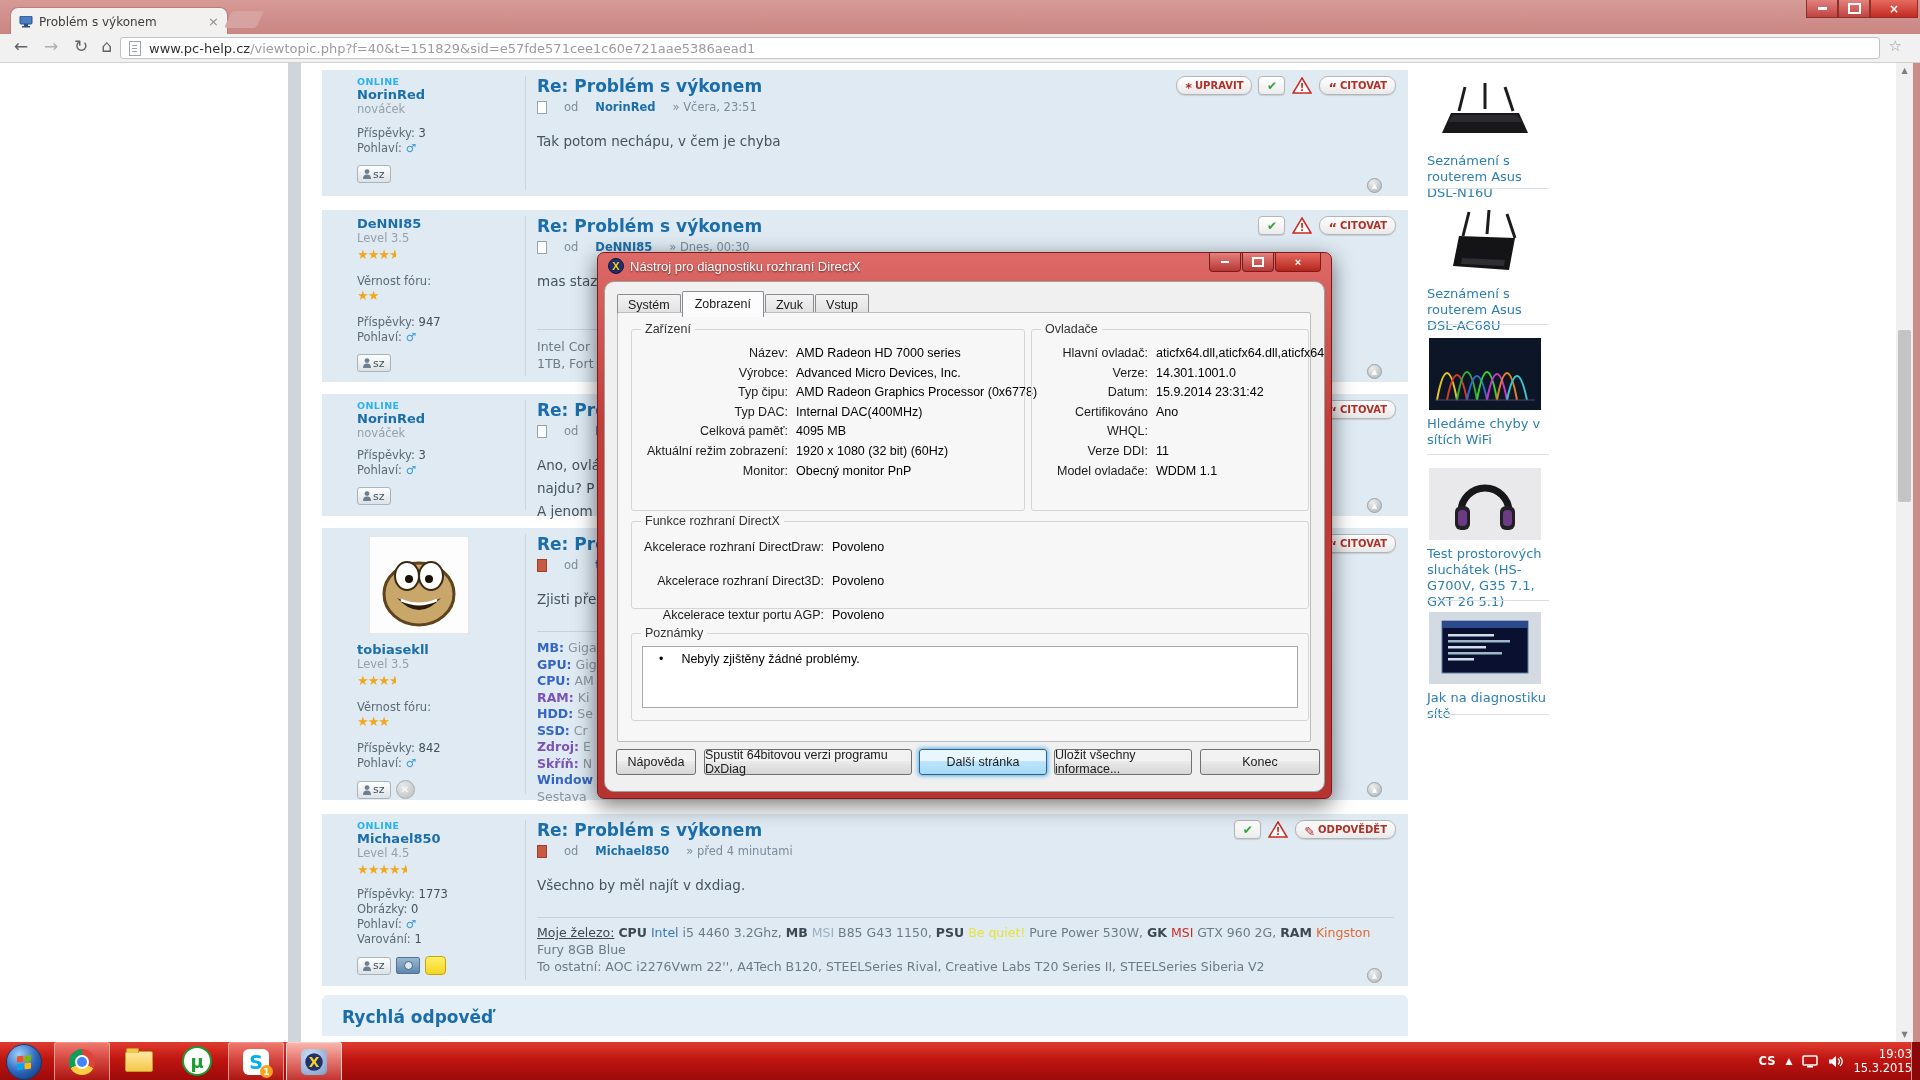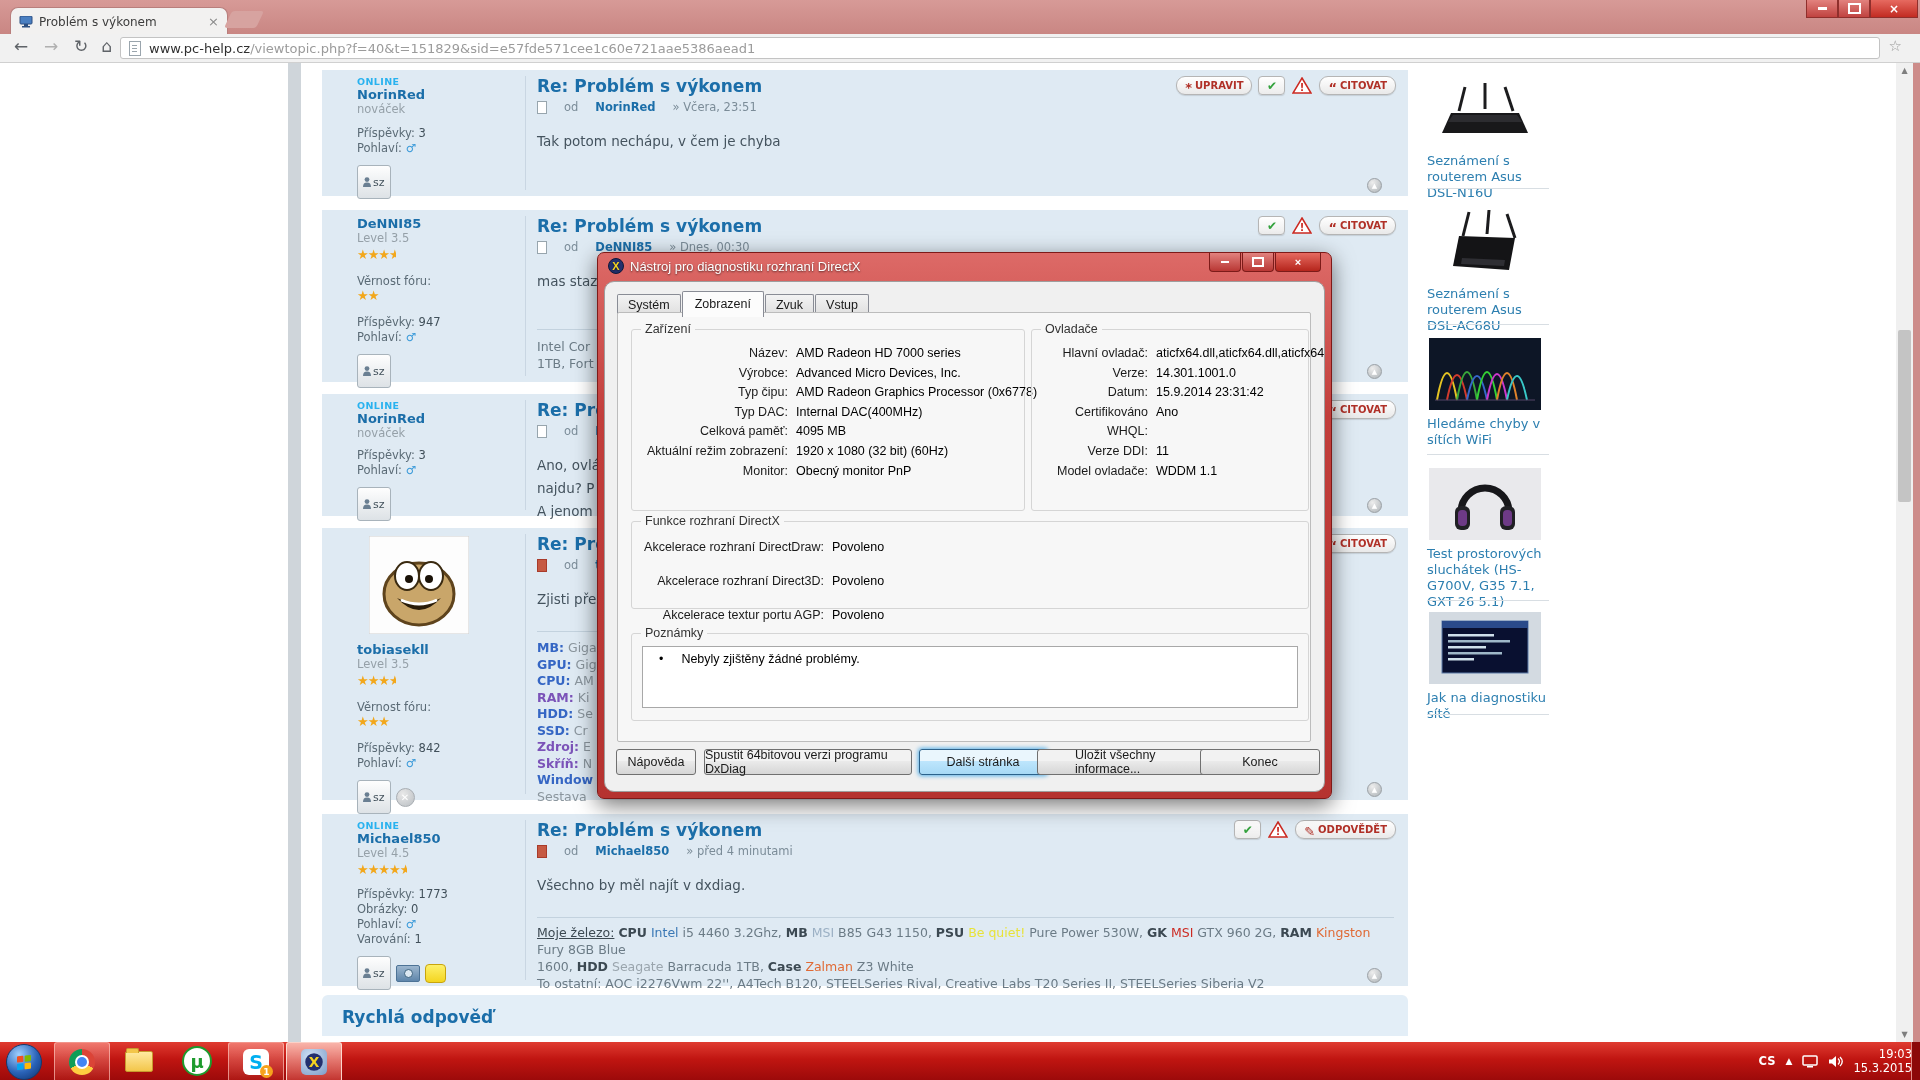--- a/index.html
+++ b/index.html
@@ -50,21 +50,21 @@
   .ucol{position:absolute;left:35px;top:6px;width:160px;font-size:11.5px;color:#5a6a75;}
   .online{font-size:9.5px;font-weight:bold;color:#29b2ef;letter-spacing:.4px;}
   .uname{font-size:13px;font-weight:bold;color:#1b6ea9;}
   .urank{color:#95a0a8;margin-bottom:2px;}
   .stars{color:#f2a71b;font-size:13px;letter-spacing:-1px;white-space:nowrap;}
   .hstar{display:inline-block;width:.55em;overflow:hidden;vertical-align:bottom;}
   .ustat{margin-top:1px;}
   .sv{color:#41505a;}
   .male{color:#3a9ad9;font-weight:bold;}
   .szrow{margin-top:10px;display:flex;gap:5px;align-items:center;}
-  .szbtn{display:inline-flex;align-items:center;gap:2px;height:16px;padding:8px 5px;
+  .szbtn{display:inline-flex;align-items:center;gap:2px;height:16px;padding:0 5px;
          border:1px solid #a8b3bb;border-radius:3px;background:linear-gradient(#fefefe,#dde2e6);
          font-size:11px;color:#44525c;}
   .szbtn svg{display:block;}
   .xcirc{width:17px;height:17px;border-radius:50%;background:radial-gradient(circle at 35% 30%,#e9e9e9,#b9bec2);
          border:1px solid #a8adb2;color:#fff;font-size:10px;display:flex;align-items:center;justify-content:center;}
   .camicon{width:22px;height:15px;background:linear-gradient(#9db7cf,#5f86ab);border-radius:2px;position:relative;border:1px solid #4d7396;}
   .camicon::after{content:"";position:absolute;left:7px;top:3px;width:7px;height:7px;border-radius:50%;
          background:#dce8f2;border:1px solid #3d637f;}
   .ybadge{width:19px;height:17px;background:linear-gradient(#fdf06a,#f4d520);border:1px solid #c8a40d;border-radius:4px;}
 
@@ -494,21 +494,20 @@
         <div class="byline">
             <span class="picon red"></span>
             <span>od</span>
             <span class="bu">Michael850</span>
             <span>» před 4 minutami</span>
           </div>
         <div class="pbody">Všechno by měl najít v dxdiag.</div>
         <div class="sigsep" style="margin-top:20px;"></div>
         <div class="sig" style="margin-top:6px;">
           <div><span class="sg u">Moje železo:</span><span class="sg "> </span><span class="sg b">CPU</span><span class="sg "> </span><span class="sg blue">Intel</span><span class="sg "> i5 4460 3.2Ghz, </span><span class="sg b">MB</span><span class="sg "> </span><span class="sg slate">MSI</span><span class="sg "> B85 G43 1150, </span><span class="sg b">PSU</span><span class="sg "> </span><span class="sg yellow">Be quiet!</span><span class="sg "> Pure Power 530W, </span><span class="sg b">GK</span><span class="sg "> </span><span class="sg red">MSI</span><span class="sg "> GTX 960 2G, </span><span class="sg b">RAM</span><span class="sg "> </span><span class="sg orange">Kingston</span><span class="sg "> Fury 8GB Blue</span></div>
-          <div><span class="sg ">1600, </span><span class="sg b">HDD</span><span class="sg "> </span><span class="sg gray">Seagate</span><span class="sg "> Barracuda 1TB, </span><span class="sg b">Case</span><span class="sg "> </span><span class="sg orange">Zalman</span><span class="sg "> Z3 White</span></div>
           <div><span class="sg ">To ostatní: AOC i2276Vwm 22'', A4Tech B120, STEELSeries Rival, Creative Labs T20 Series II, STEELSeries Siberia V2</span></div>
         </div>
       </div>
       <div class="actions">
         <span class="sqbtn">
             <span>✔</span>
           </span>
         <span class="warnbtn">
             <svg width="20" height="17" viewBox="0 0 20 17">
               <polygon points="10,1 19,16 1,16" fill="#fff" stroke="#cc2a22" stroke-width="1.5"></polygon>
@@ -718,21 +717,21 @@
           <span class="leg">Poznámky</span>
           <div id="notesbox">
             <span>•</span>
             <span>Nebyly zjištěny žádné problémy.</span>
           </div>
         </div>
       </div>
       <div class="wbtn" style="left:11px;top:467px;width:78px;">Nápověda</div>
       <div class="wbtn" style="left:99px;top:467px;width:206px;">Spustit 64bitovou verzi programu DxDiag</div>
       <div class="wbtn def" style="left:314px;top:467px;width:126px;">Další stránka</div>
-      <div class="wbtn" style="left:432px;top:467px;width:136px;padding-left:37px;">Uložit všechny informace...</div>
+      <div class="wbtn" style="left:449px;top:467px;width:136px;">Uložit všechny informace...</div>
       <div class="wbtn" style="left:595px;top:467px;width:118px;">Konec</div>
     </div>
   </div>
 
   <div id="taskbar">
     <div id="orb">
       <svg width="18" height="18" viewBox="0 0 18 18">
           <g transform="skewY(-6)">
             <rect x="2" y="3.5" width="6.4" height="6.4" rx="1" fill="#f25022"></rect>
             <rect x="9.6" y="3.5" width="6.4" height="6.4" rx="1" fill="#7fba00"></rect>

